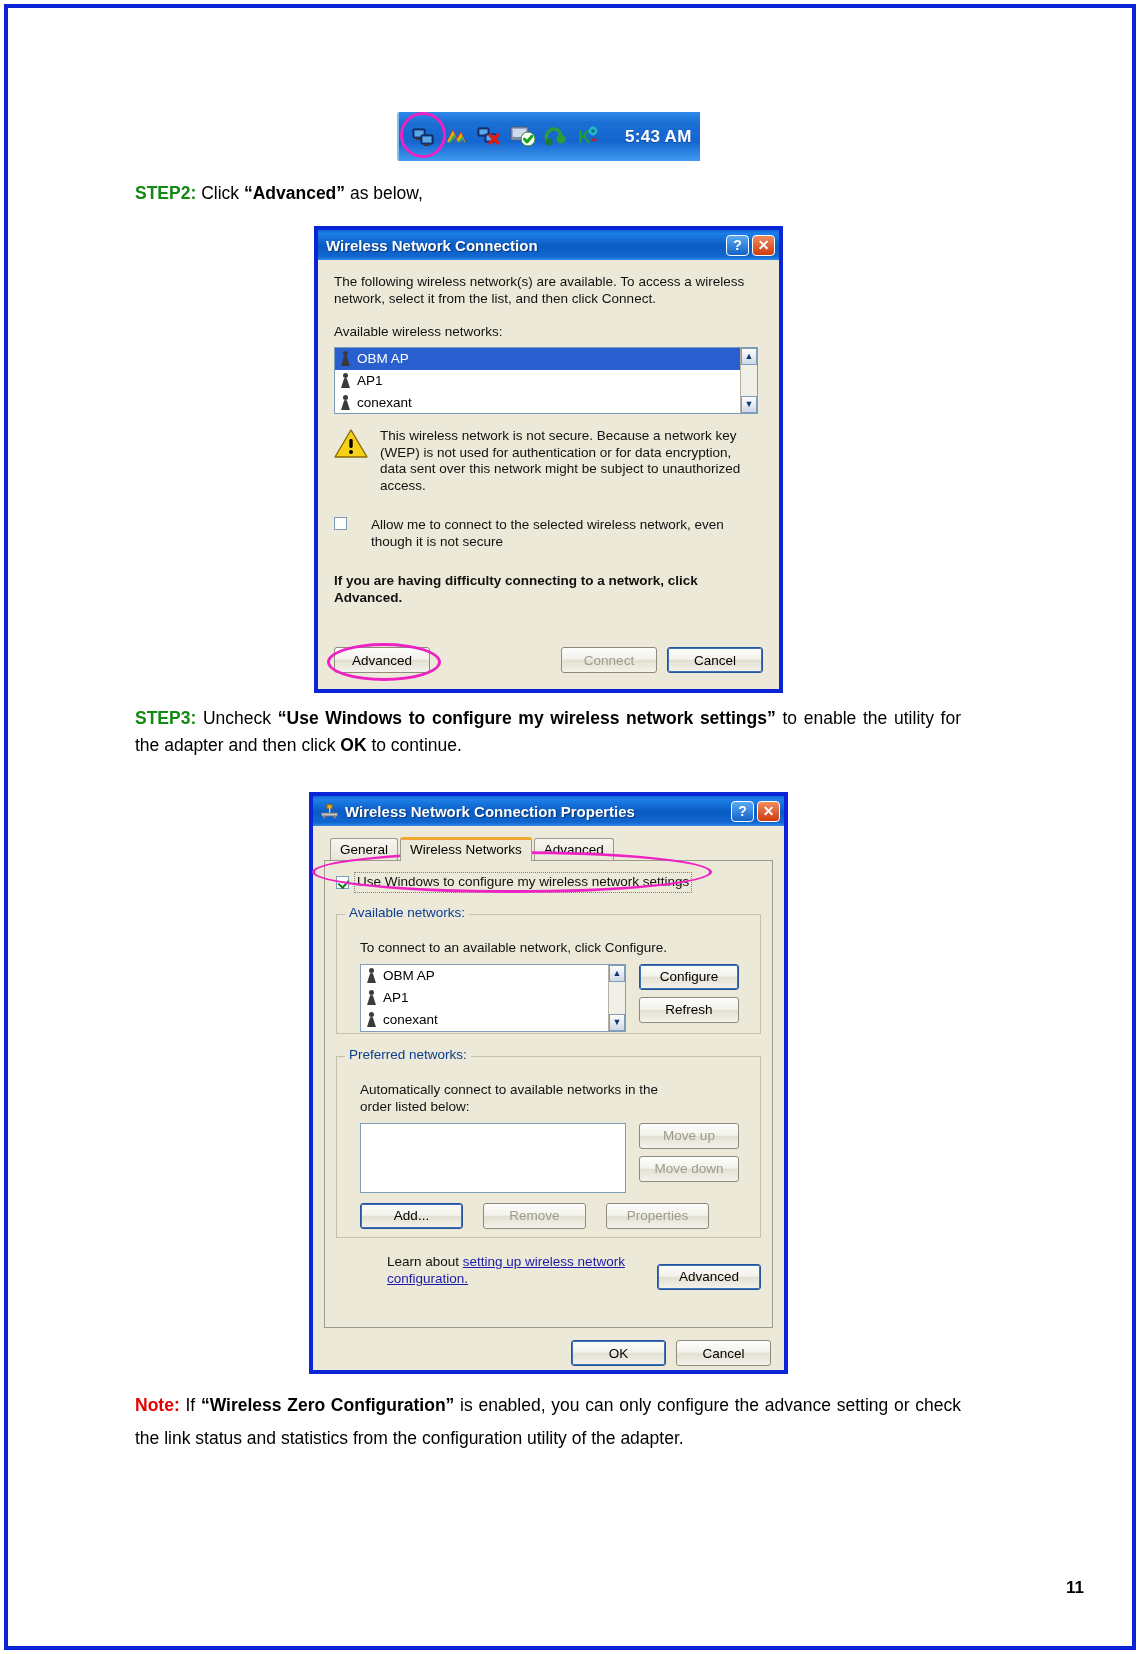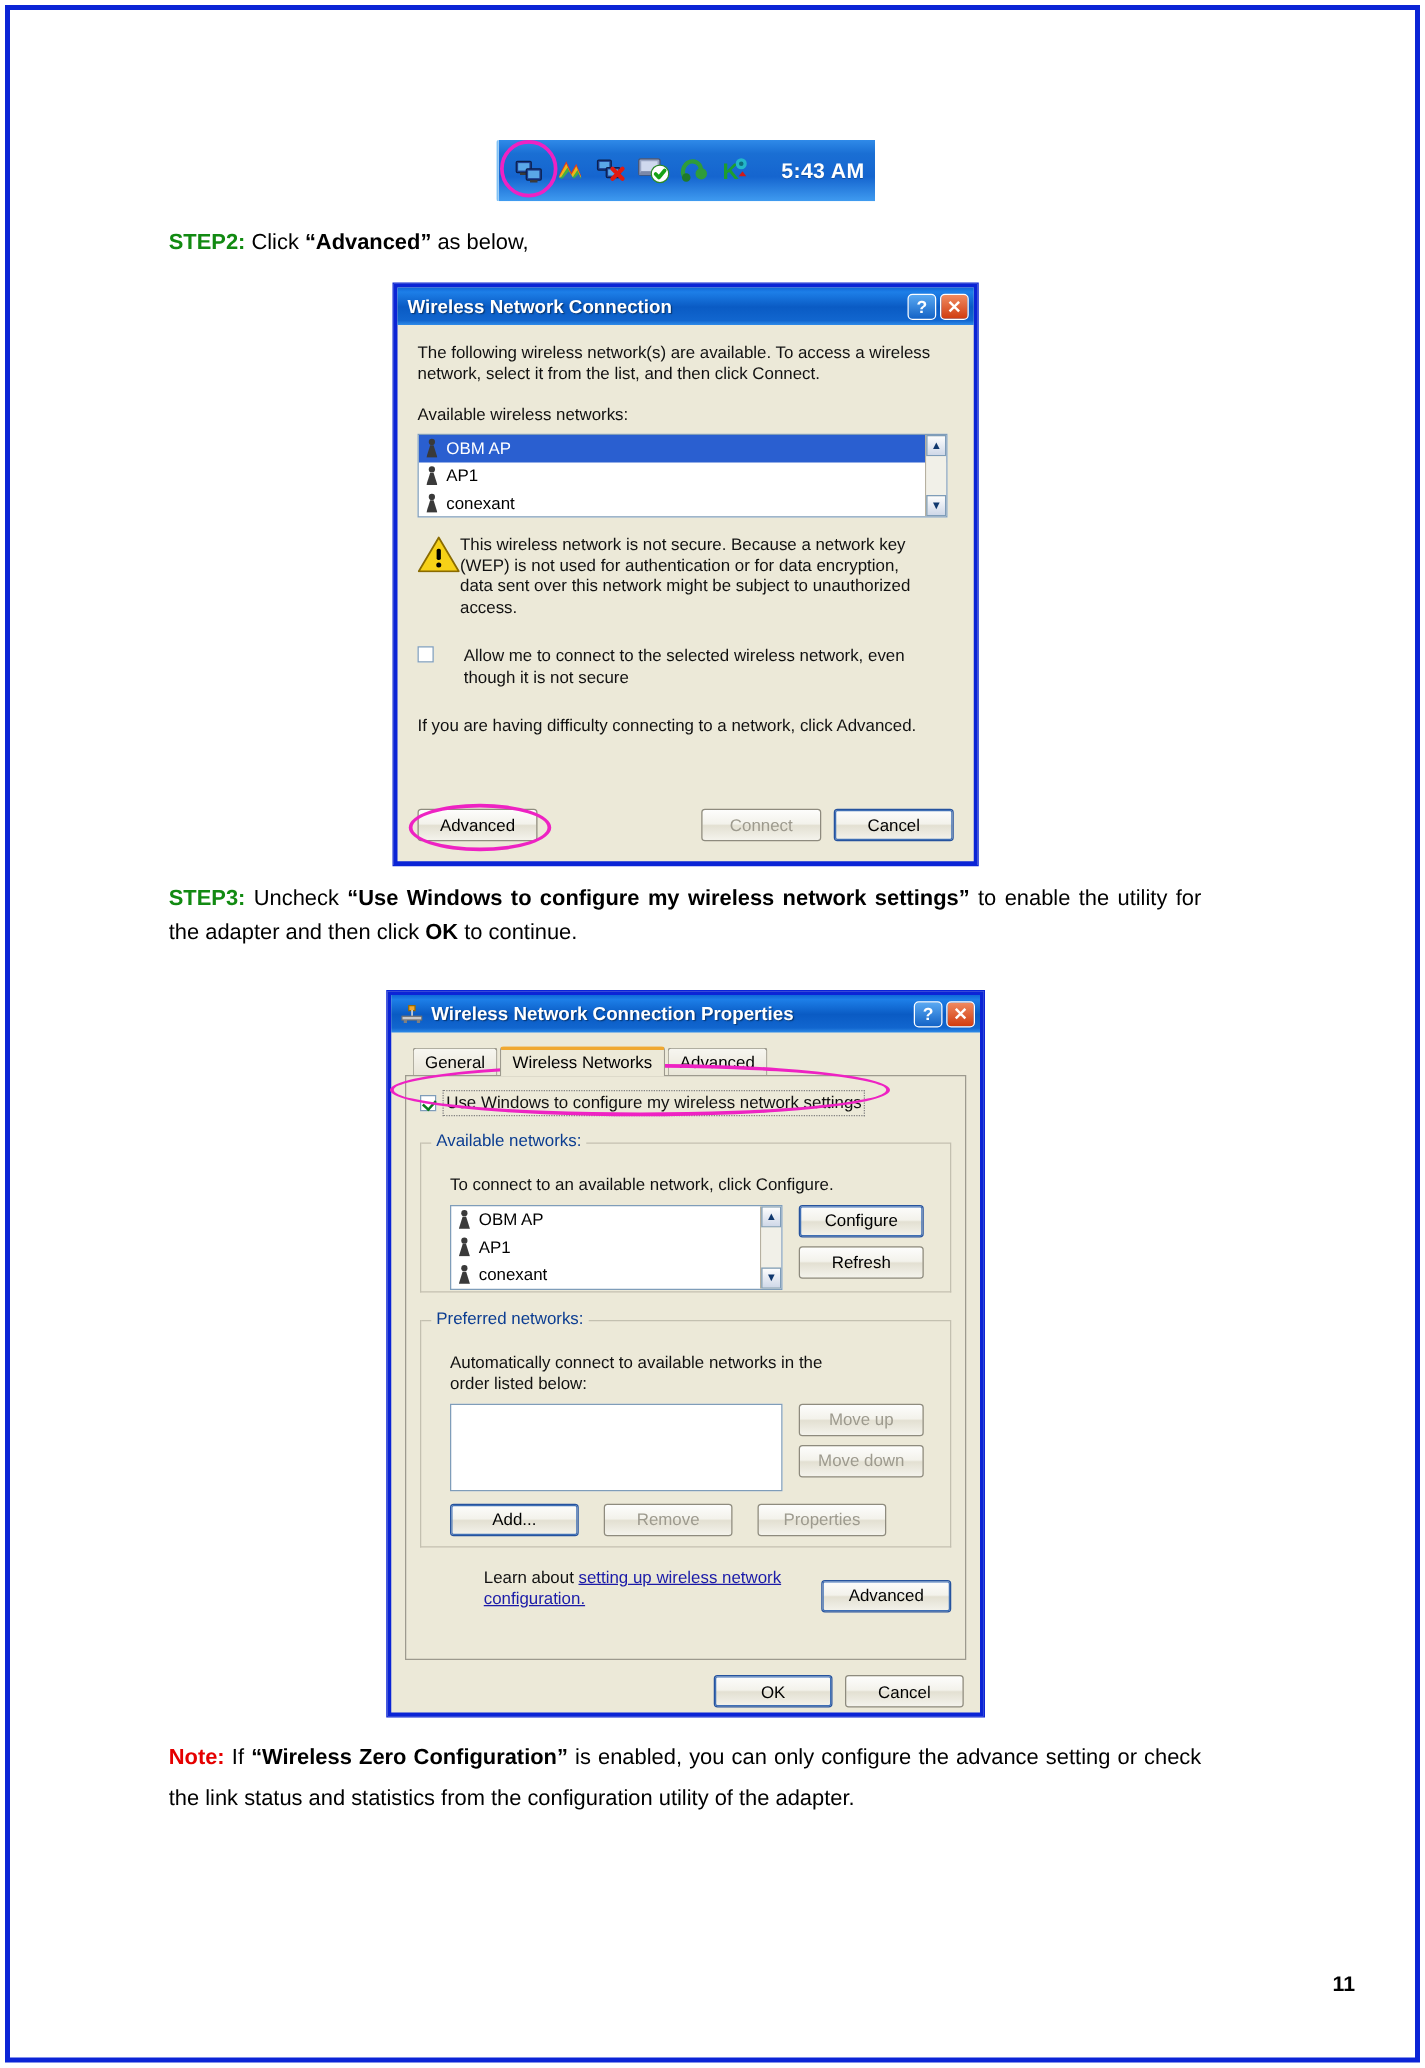--- a/index.html
+++ b/index.html
@@ -299,37 +299,37 @@
           <span class="netico"></span>
           <span>conexant</span>
         </div>
         <div class="sb">
           <div class="sb-btn">▲</div>
           <div class="sb-track"></div>
           <div class="sb-btn">▼</div>
         </div>
       </div>
 
-      <div style="display:flex; margin-top:14px;">
+      <div style="display:flex; gap:12px; margin-top:14px;">
         <span class="warn-tri">
           <svg width="34" height="30" viewBox="0 0 34 30">
             <path d="M17 2 L33 29 L1 29 Z" fill="#f7d117" stroke="#8a6b00" stroke-width="1.4" stroke-linejoin="round"></path>
             <rect x="15.3" y="11" width="3.4" height="9" rx="1.4" fill="#000"></rect>
             <circle cx="17" cy="24" r="2" fill="#000"></circle>
           </svg>
         </span>
         <div class="xp-text" style="width:372px;">This wireless network is not secure. Because a network key (WEP) is not used for authentication or for data encryption, data sent over this network might be subject to unauthorized access.</div>
       </div>
 
       <div style="display:flex; gap:24px; margin-top:22px;">
         <span class="xp-check"></span>
         <span class="xp-text" style="width:370px;">Allow me to connect to the selected wireless network, even though it is not secure</span>
       </div>
 
-      <div class="xp-text" style="margin-top:22px; width:424px;">If you are having difficulty connecting to a network, click Advanced.</div>
+      <div class="xp-text" style="margin-top:22px; width:424px;font-weight:bold;">If you are having difficulty connecting to a network, click Advanced.</div>
     </div>
 
     <div style="position:absolute; left:16px; right:16px; bottom:16px; display:flex; align-items:center;">
       <div class="xp-btn" style="width:96px; position:relative;">Advanced</div>
       <div style="flex:1"></div>
       <div class="xp-btn disabled" style="width:96px; margin-right:10px;">Connect</div>
       <div class="xp-btn def" style="width:96px;">Cancel</div>
     </div>
 
     <span class="highlight-ellipse" style="left:9px; bottom:8px; width:114px; height:38px;"></span>

